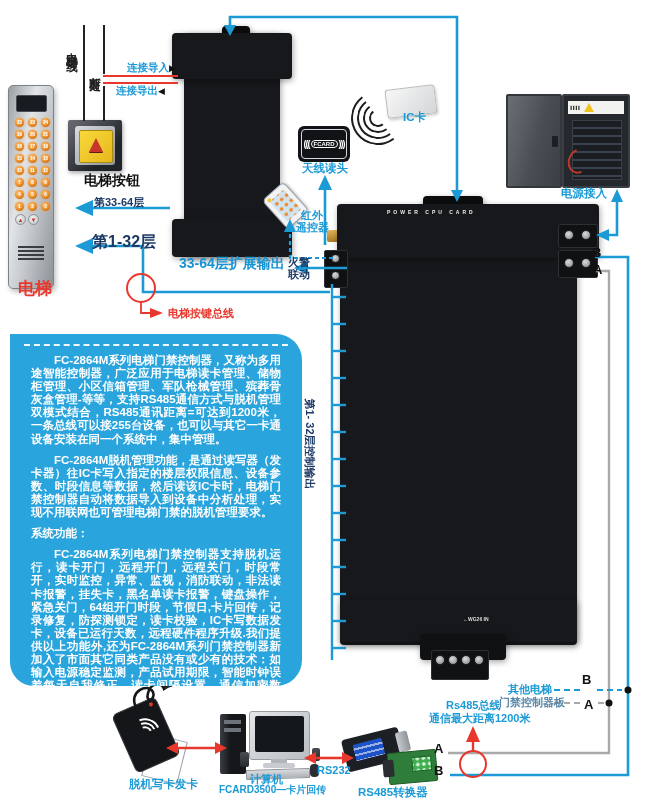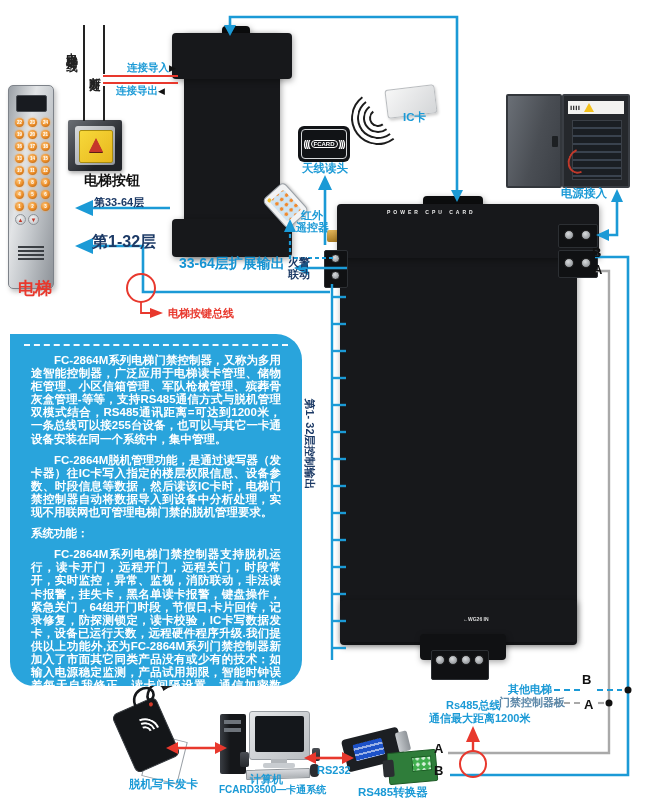--- a/index.html
+++ b/index.html
@@ -326,21 +326,21 @@
   <div class="spk" style="left:240px;top:752px;"></div>
   <div class="spk" style="left:312px;top:748px;width:8px;height:13px;"></div>
   <div class="abs" id="monitor">
       <div class="scr"></div>
     </div>
   <div class="abs" id="mon-stand"></div>
   <div class="abs" id="mon-base"></div>
   <div class="abs" id="keyboard"></div>
   <div class="abs" id="mouse"></div>
   <div class="lbl blue" style="left:250px;top:772px;font-size:11px;">计算机</div>
-  <div class="lbl blue" style="left:219px;top:783px;font-size:10px;">FCARD3500—卡通系统</div>
+  <div class="lbl blue" style="left:219px;top:783px;font-size:10px;">FCARD3500—卡片回传</div>
 
   <div class="lbl blue" style="left:317px;top:764px;font-size:11px;">RS232</div>
   <div class="abs" id="conv-a">
     <div class="blab"></div>
     <div class="db9"></div>
   </div>
   <div class="abs" id="conv-b">
     <div class="db9"></div>
     <div class="tb"></div>
   </div>

